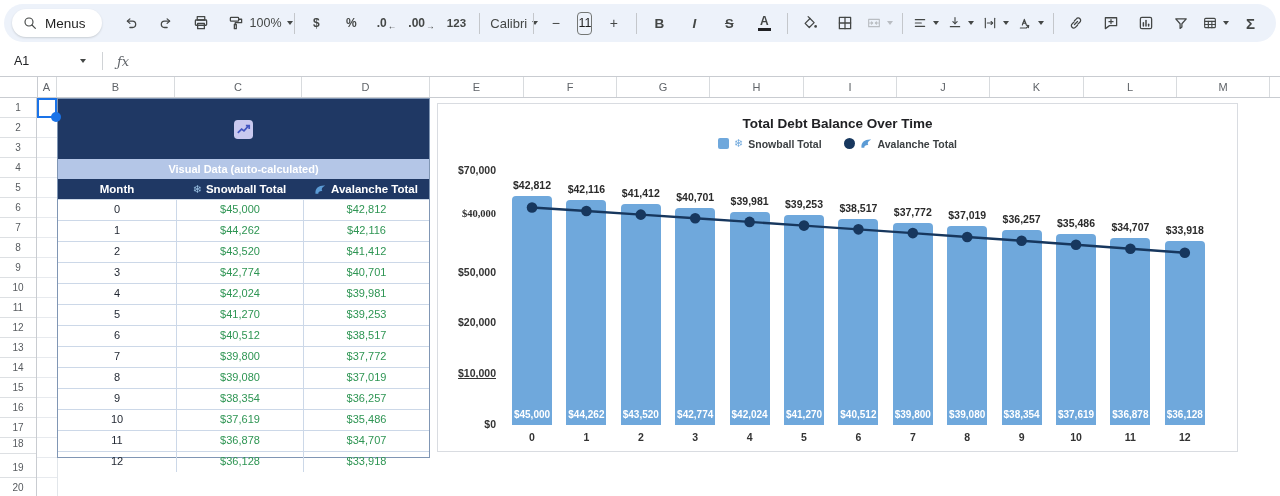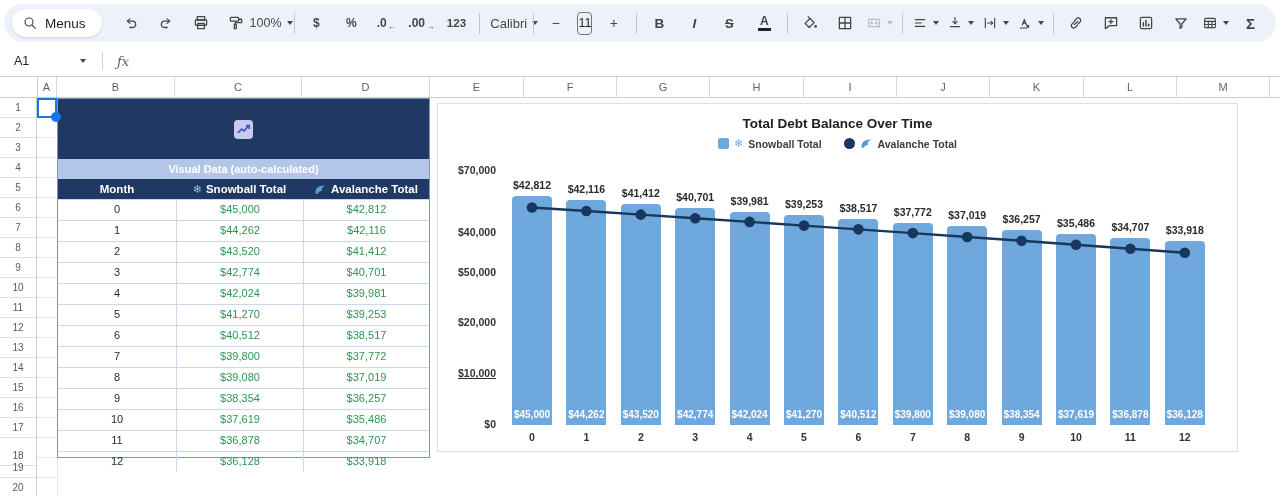--- a/index.html
+++ b/index.html
@@ -319,21 +319,21 @@
     <div class="rh" style="top:140px">8</div>
     <div class="rh" style="top:160px">9</div>
     <div class="rh" style="top:180px">10</div>
     <div class="rh" style="top:200px">11</div>
     <div class="rh" style="top:220px">12</div>
     <div class="rh" style="top:240px">13</div>
     <div class="rh" style="top:260px">14</div>
     <div class="rh" style="top:280px">15</div>
     <div class="rh" style="top:300px">16</div>
     <div class="rh" style="top:320px">17</div>
-    <div class="rh" style="top:348px">18</div>
+    <div class="rh" style="top:336px">18</div>
     <div class="rh" style="top:360px">19</div>
     <div class="rh" style="top:380px">20</div>
   </div>
 
   <div class="colA-lines"></div>
 
   <div class="dtable">
     <div class="dt-title">
       <svg width="19" height="19" viewBox="0 0 20 20">
           <rect width="20" height="20" rx="4" fill="#c9c9ef"></rect>
@@ -441,21 +441,21 @@
             <path d="M1.5 10.5 C1 4.5 5.5 1.3 12 1.8 C8.6 3.2 7.6 5.8 9.2 7.8 C6 7.5 4.6 9 4.6 10.5 Z" fill="#5b9bd5"></path>
           </svg>
         <span>Avalanche Total</span>
       </div>
     </div>
     <div class="canvas">
         <div class="ytick" style="left: 0px; top: 314px; width: 58px;">$0</div>
         <div class="ytick" style="left: 0px; top: 263.2px; width: 58px; text-decoration: underline;">$10,000</div>
         <div class="ytick" style="left: 0px; top: 212.4px; width: 58px;">$20,000</div>
         <div class="ytick" style="left: 0px; top: 161.6px; width: 58px;">$50,000</div>
-        <div class="ytick" style="left: 0px; top: 122px; width: 58px;">$40,000</div>
+        <div class="ytick" style="left: 0px; top: 104px; width: 58px; font-family: Liberation Serif, serif;">$40,000</div>
         <div class="ytick" style="left: 0px; top: 60px; width: 58px;">$70,000</div>
         <div class="bar" style="left: 74px; top: 92.4px; width: 40px; height: 228.6px; background: rgb(111, 168, 220);"></div>
         <div class="bar" style="left: 128.4px; top: 96.149px; width: 40px; height: 224.851px; background: rgb(111, 168, 220);"></div>
         <div class="bar" style="left: 182.8px; top: 99.9184px; width: 40px; height: 221.082px; background: rgb(111, 168, 220);"></div>
         <div class="bar" style="left: 237.2px; top: 103.708px; width: 40px; height: 217.292px; background: rgb(111, 168, 220);"></div>
         <div class="bar" style="left: 291.6px; top: 107.518px; width: 40px; height: 213.482px; background: rgb(111, 168, 220);"></div>
         <div class="bar" style="left: 346px; top: 111.348px; width: 40px; height: 209.652px; background: rgb(111, 168, 220);"></div>
         <div class="bar" style="left: 400.4px; top: 115.199px; width: 40px; height: 205.801px; background: rgb(111, 168, 220);"></div>
         <div class="bar" style="left: 454.8px; top: 118.816px; width: 40px; height: 202.184px; background: rgb(111, 168, 220);"></div>
         <div class="bar" style="left: 509.2px; top: 122.474px; width: 40px; height: 198.526px; background: rgb(111, 168, 220);"></div>

